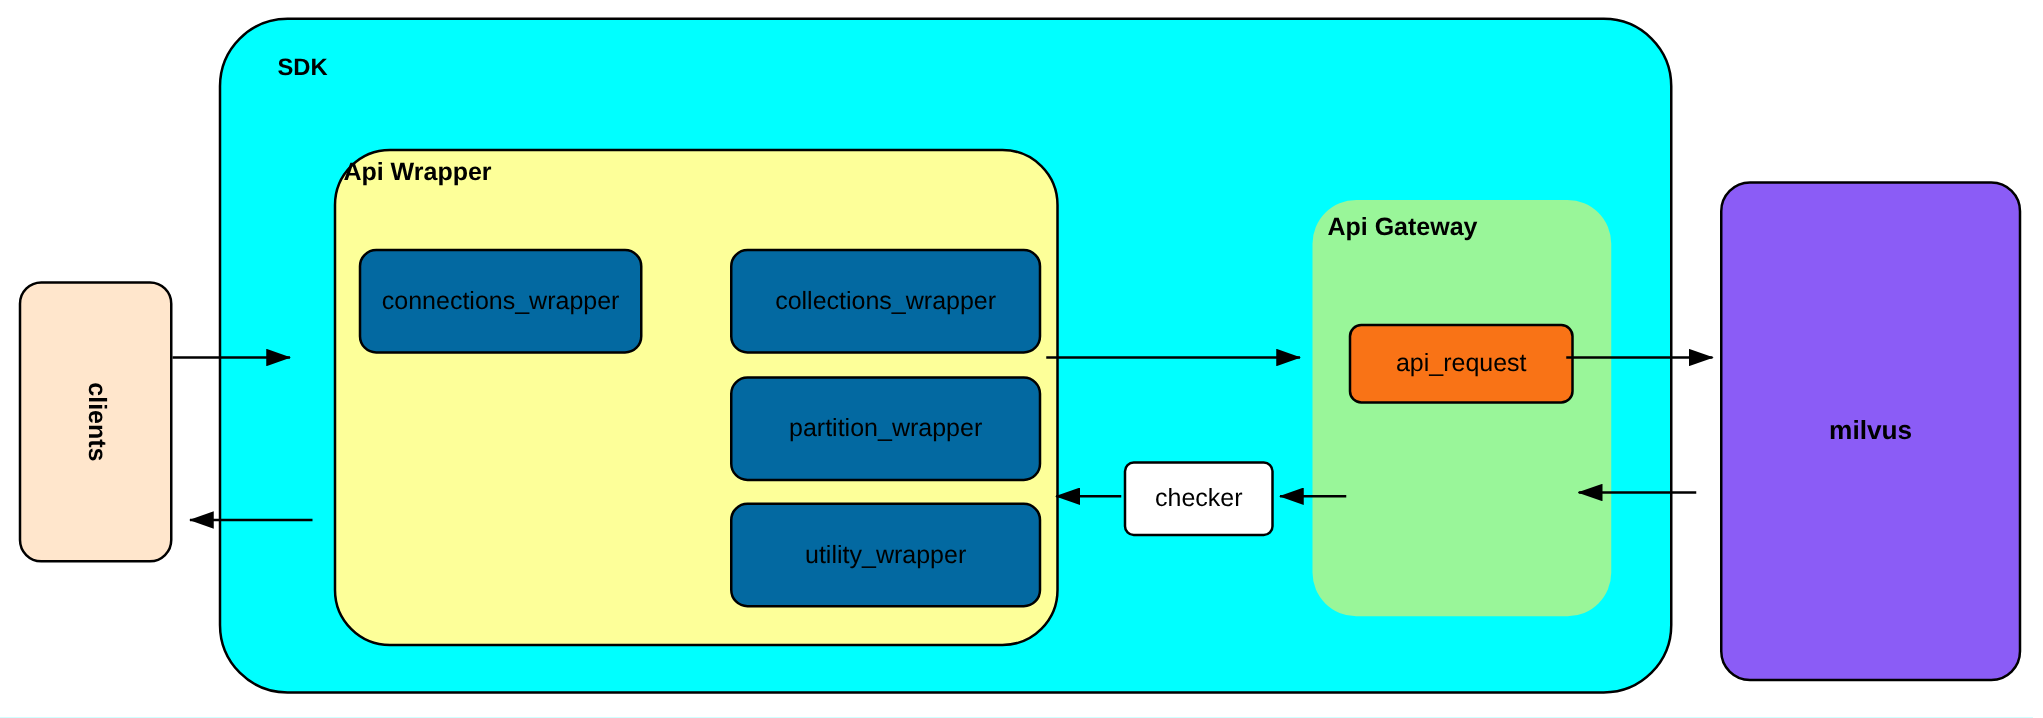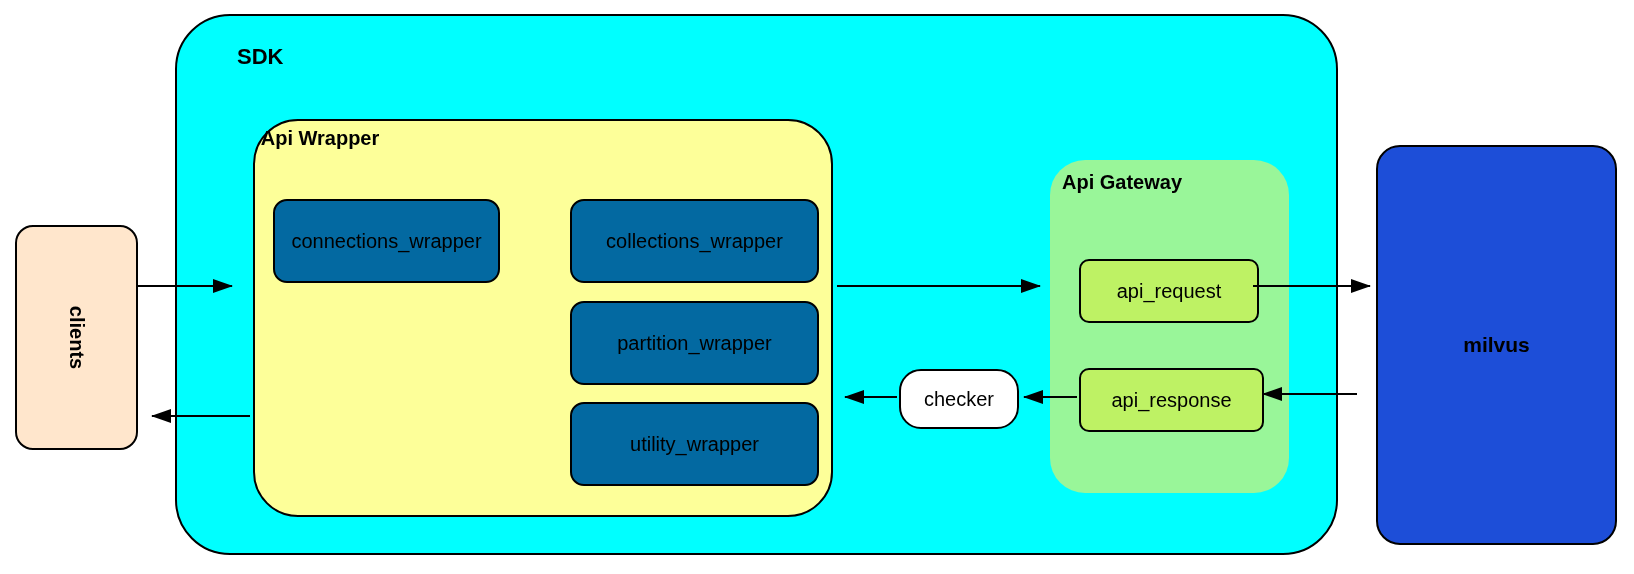--- a/index.html
+++ b/index.html
@@ -8,50 +8,50 @@
   .node{position:absolute;box-sizing:border-box;}
   .bordered{border:2px solid #000;}
 
   
   .clients{left:15px;top:225px;width:123px;height:225px;background:#ffe6cc;border-radius:18px;
            display:flex;align-items:center;justify-content:center;}
   .clients .vlabel{transform:rotate(90deg);white-space:nowrap;font-weight:bold;font-size:20px;}
 
   
   .sdk{left:175px;top:14px;width:1163px;height:541px;background:#00ffff;border-radius:55px;}
-  .sdk-label{position:absolute;left:45px;top:28px;font-weight:bold;font-size:22px;margin-left:15px;}
+  .sdk-label{position:absolute;left:45px;top:28px;font-weight:bold;font-size:19px;}
 
   
-  .api-wrapper{left:76px;top:103px;width:580px;height:398px;background:#fdff99;border-radius:45px;}
+  .api-wrapper{left:90px;top:103px;width:580px;height:398px;background:#fdff99;border-radius:45px;}
   .api-wrapper-label{position:absolute;left:0;top:5px;width:130px;text-align:center;
                      font-weight:bold;font-size:20px;line-height:1.25;}
 
   .module{position:absolute;background:#0369a1;border:2px solid #000;border-radius:14px;
           display:flex;align-items:center;justify-content:center;font-size:20px;}
   .m-col1{left:18px;width:223px;}
   .m-col2{left:315px;width:245px;text-align:center;}
   .m-row1{top:78px;height:80px;}
   .m-row2{top:180px;height:80px;}
   .m-row3{top:281px;height:80px;}
 
   
   .checker{left:722px;top:353px;width:120px;height:60px;background:#ffffff;border:2px solid #000;
-           border-radius:22px;display:flex;align-items:center;justify-content:center;font-size:20px;}
+           border-radius:8px;display:flex;align-items:center;justify-content:center;font-size:20px;}
 
   
   .api-gateway{left:873px;top:144px;width:239px;height:333px;background:#99f699;border-radius:35px;padding-left:36px;}
   .api-gateway-label{position:absolute;left:0;top:10px;width:144px;text-align:center;
                      font-weight:bold;font-size:20px;line-height:1.25;}
-  .gw-box{position:absolute;left:29px;background:#bef264;border:2px solid #000;border-radius:10px;
+  .gw-box{position:absolute;left:29px;background:#f97316;border:2px solid #000;border-radius:10px;
           display:flex;align-items:center;justify-content:center;font-size:20px;}
   .api-request{top:99px;width:176px;height:60px;}
   .api-response{top:208px;width:181px;height:60px;}
 
   
-  .milvus{left:1376px;top:145px;width:241px;height:400px;background:#1d4ed8;border-radius:24px;
+  .milvus{left:1376px;top:145px;width:241px;height:400px;background:#8b5cf6;border-radius:24px;
           display:flex;align-items:center;justify-content:center;font-weight:bold;font-size:21px;text-align:right;}
 
   
   .arrows{position:absolute;left:0;top:0;width:1634px;height:574px;pointer-events:none;}
 </style>
 </head>
 <body>
 
 <div class="canvas">
 
@@ -69,21 +69,20 @@
       <div class="module m-col2 m-row1">collections_wrapper</div>
       <div class="module m-col2 m-row2">partition_wrapper</div>
       <div class="module m-col2 m-row3">utility_wrapper</div>
     </div>
 
     <div class="node checker">checker</div>
 
     <div class="node api-gateway">
       <div class="api-gateway-label">Api Gateway</div>
       <div class="gw-box api-request">api_request</div>
-      <div class="gw-box api-response">api_response</div>
     </div>
   </div>
 
   <div class="node bordered milvus">milvus</div>
 
   <svg class="arrows" viewBox="0 0 1634 574" xmlns="http://www.w3.org/2000/svg">
     <defs>
       <marker id="ah" markerWidth="10" markerHeight="7" refX="9.5" refY="3.5" orient="auto" markerUnits="strokeWidth">
         <path d="M0,0 L10,3.5 L0,7 Z" fill="#000"></path>
       </marker>

